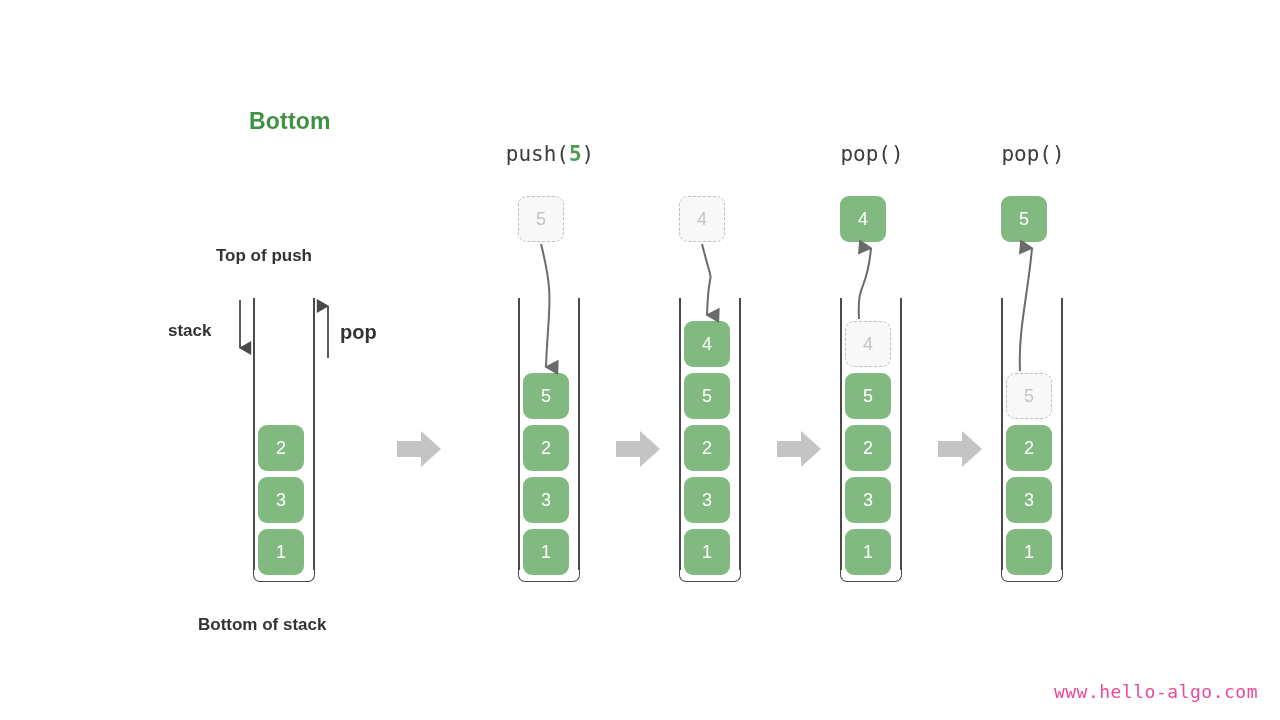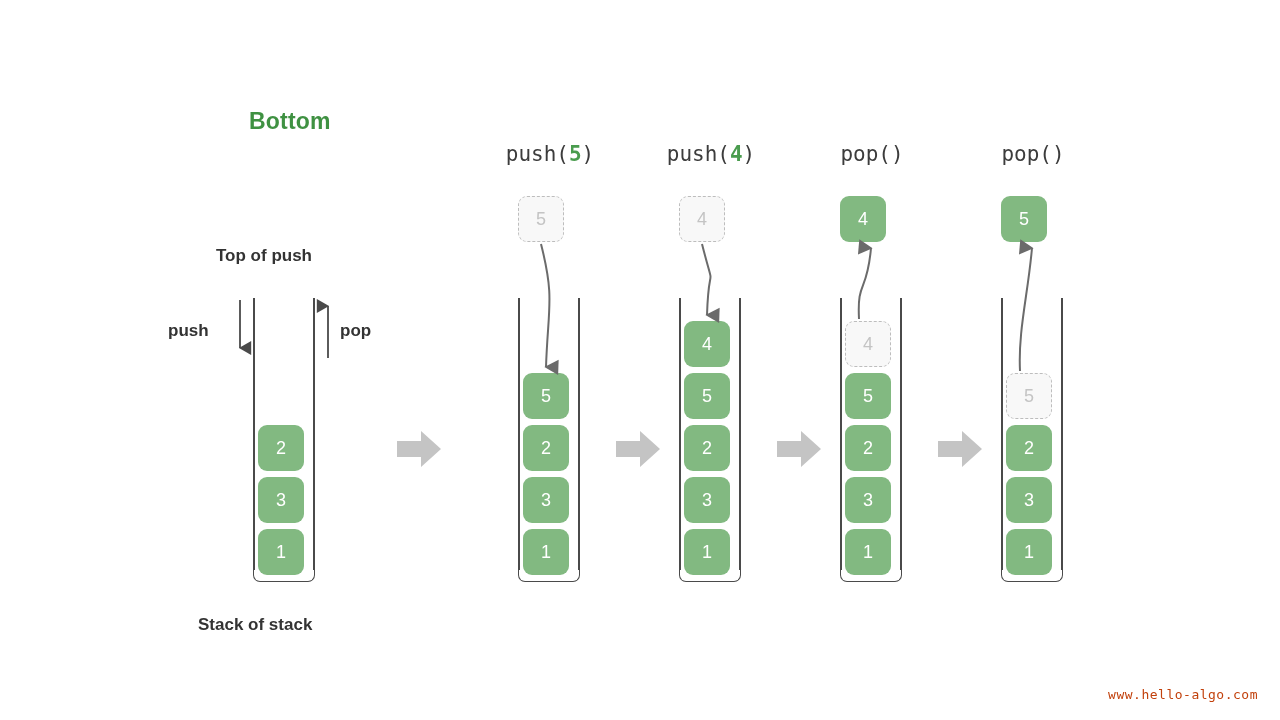--- a/index.html
+++ b/index.html
@@ -60,21 +60,21 @@
     font-size: 17px;
     font-weight: bold;
     color: #333333;
     white-space: nowrap;
   }
 
   .label-pop {
     position: absolute;
     left: 340px;
     top: 321px;
-    font-size: 17px;
+    font-size: 20px;
     font-weight: bold;
     color: #333333;
     white-space: nowrap;
   }
 
   .op-header {
     position: absolute;
     top: 142px;
     font-family: "DejaVu Sans Mono", "Liberation Mono", monospace;
     font-size: 21px;
@@ -86,22 +86,22 @@
   .op-header .arg {
     color: #4a9c4e;
     font-weight: bold;
   }
 
   .watermark {
     position: absolute;
     right: 22px;
     bottom: 18px;
     font-family: "DejaVu Sans Mono", "Liberation Mono", monospace;
-    font-size: 13px;
-    color: #c2410c;
+    font-size: 18px;
+    color: #ec4899;
     letter-spacing: 0.5px;
     white-space: nowrap;
   }
 
   
   .column {
     position: absolute;
     top: 0;
     width: 160px;
     height: 636px;
@@ -170,22 +170,22 @@
   svg { display: block; overflow: visible; }
 </style>
 </head>
 <body>
 
 <div class="canvas">
 
   <div class="title">Bottom</div>
 
   <div class="label-top">Top of push</div>
-  <div class="label-bottom">Stack of stack</div>
-  <div class="label-push">push</div>
+  <div class="label-bottom">Bottom of stack</div>
+  <div class="label-push">stack</div>
   <div class="label-pop">pop</div>
 
   <div style="position:absolute; left:228px; top:296px; width:24px; height:66px;">
     <svg width="24" height="66" viewBox="0 0 24 66">
       <defs>
         <marker id="mk-down" markerWidth="9" markerHeight="9" refX="4.5" refY="7.6" orient="auto">
           <path d="M0.6,1.4 L4.5,8.2 L8.4,1.4 Z" fill="#4a4a4a"></path>
         </marker>
       </defs>
       <line x1="12" y1="4" x2="12" y2="52" stroke="#4a4a4a" stroke-width="1.8" marker-end="url(#mk-down)"></line>
@@ -231,21 +231,20 @@
             <defs>
               <marker id="mdown1" markerWidth="9" markerHeight="9" refX="4.5" refY="7.4" orient="auto">
                 <path d="M0.7,1.2 L4.5,8.2 L8.3,1.2 Z" fill="#6b6b6b"></path>
               </marker>
             </defs>
             <path d="M71,244 C85,299 78,307 76,367" fill="none" stroke="#6b6b6b" stroke-width="2" marker-end="url(#mdown1)"></path>
           </svg>
         </div>
       </div>
       <div class="column" style="left: 631px;">
-        <div class="op-header"><span>push(</span><span class="arg">4</span><span>)</span></div>
         <div class="vessel">
           <div class="wall-l"></div>
           <div class="wall-r"></div>
           <div class="floor"></div>
         </div>
         <div class="cell solid" style="left: 53px; top: 321px;">4</div>
         <div class="cell solid" style="left: 53px; top: 373px;">5</div>
         <div class="cell solid" style="left: 53px; top: 425px;">2</div>
         <div class="cell solid" style="left: 53px; top: 477px;">3</div>
         <div class="cell solid" style="left: 53px; top: 529px;">1</div>

